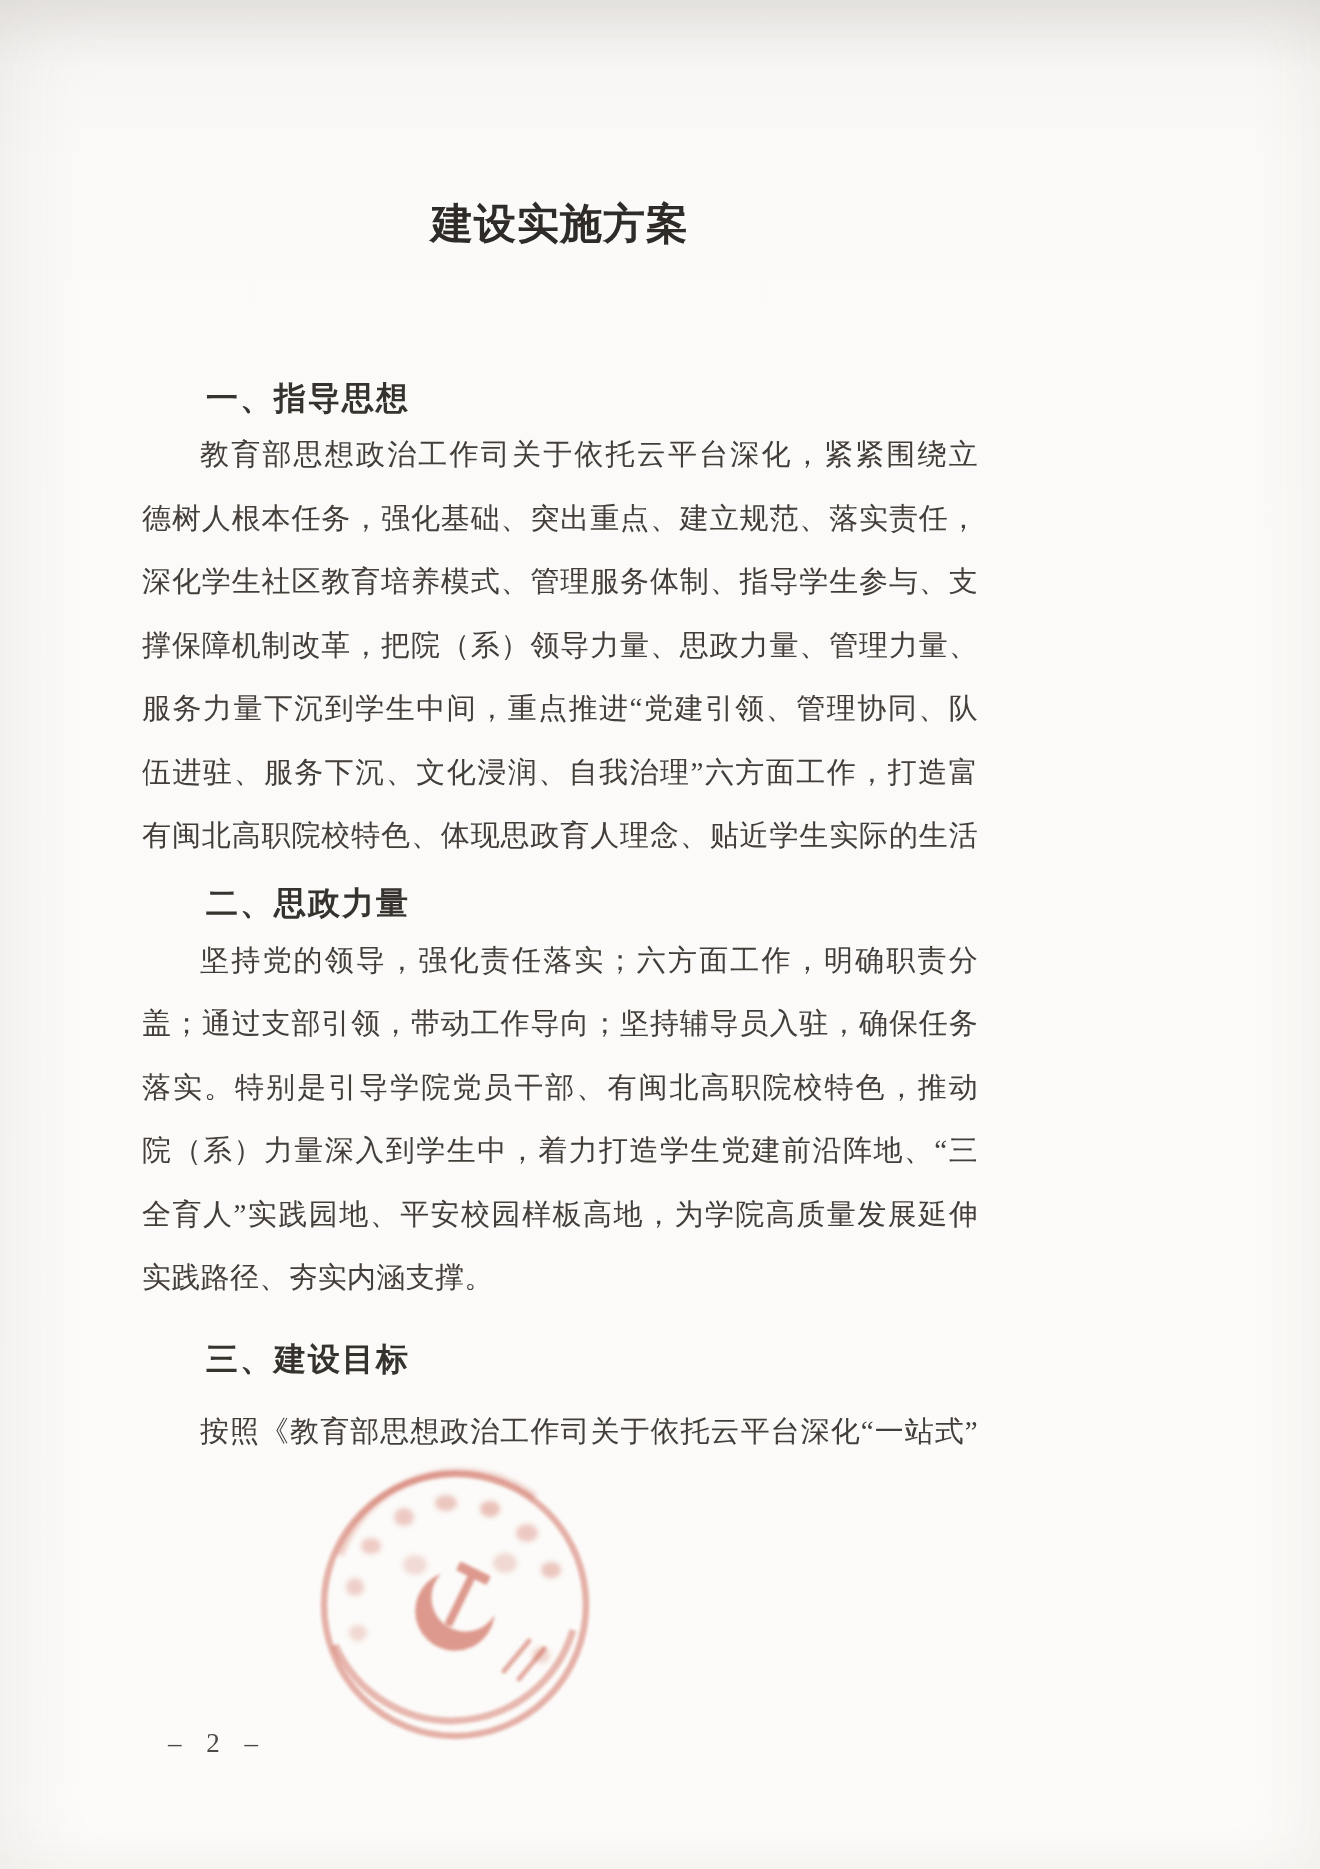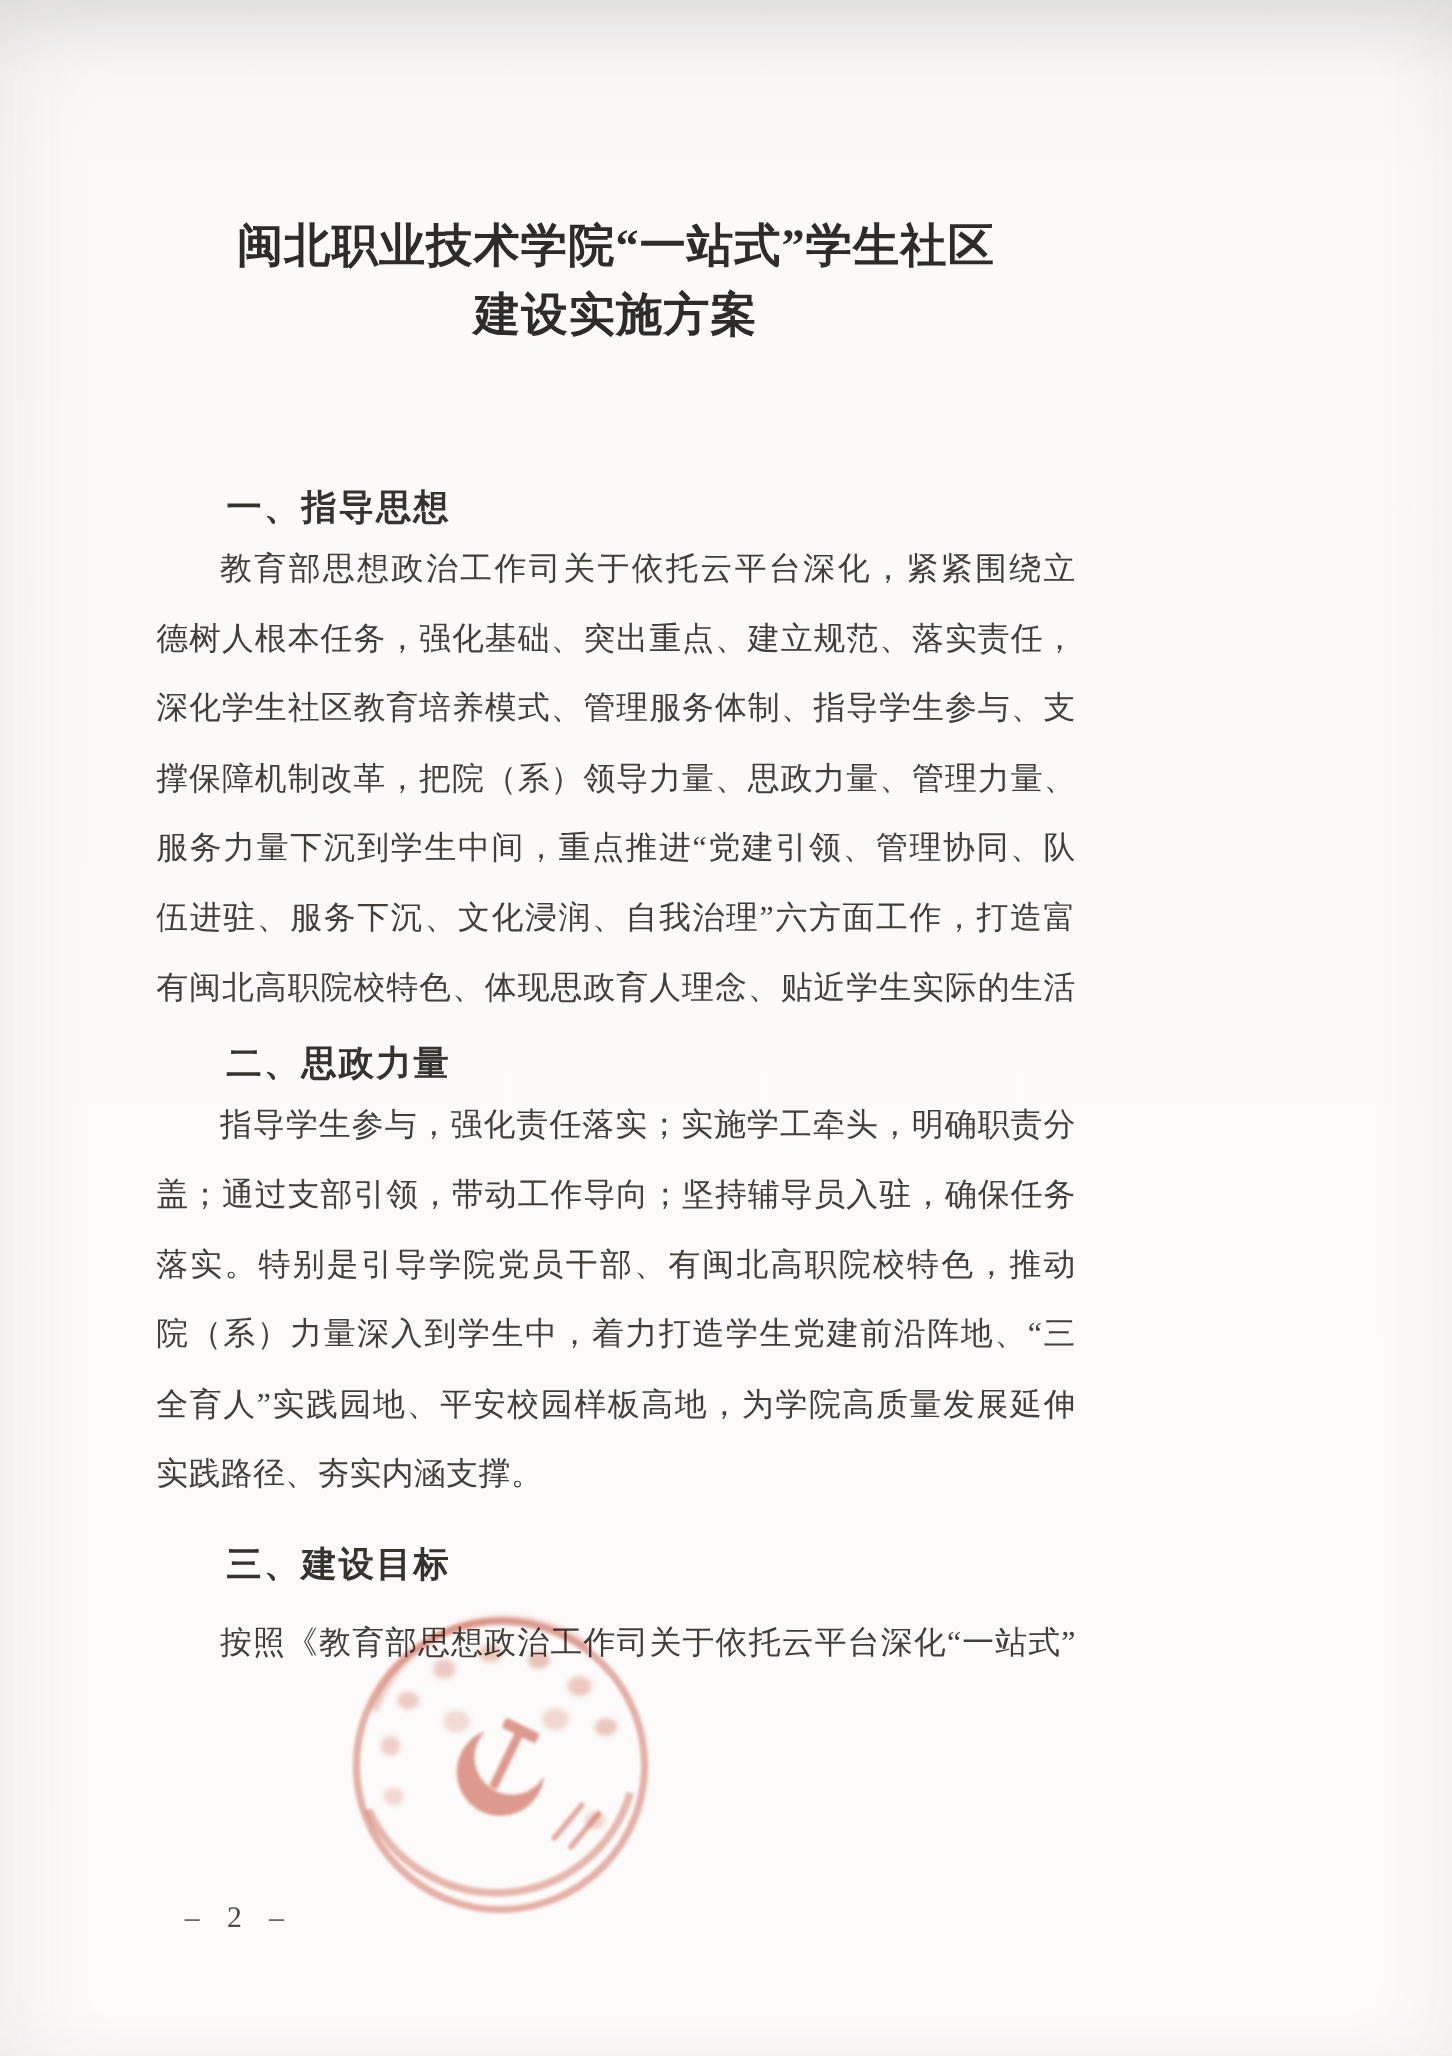--- a/index.html
+++ b/index.html
@@ -79,35 +79,34 @@
   .seal-fill{fill:#c84b38;}
 </style>
 </head>
 <body>
 
 <div class="page">
 
   <div class="content">
 
     <div class="doc-title">
-      <div>闽北职业技术学院“一站式”学生社区</div>
       <div>建设实施方案</div>
     </div>
 
     <div class="heading h1x">一、指导思想</div>
     <div class="ln jl ind">教育部思想政治工作司关于依托云平台深化，紧紧围绕立</div>
     <div class="ln jl">德树人根本任务，强化基础、突出重点、建立规范、落实责任，</div>
     <div class="ln jl">深化学生社区教育培养模式、管理服务体制、指导学生参与、支</div>
     <div class="ln jl">撑保障机制改革，把院（系）领导力量、思政力量、管理力量、</div>
     <div class="ln jl">服务力量下沉到学生中间，重点推进“党建引领、管理协同、队</div>
     <div class="ln jl">伍进驻、服务下沉、文化浸润、自我治理”六方面工作，打造富</div>
     <div class="ln jl">有闽北高职院校特色、体现思政育人理念、贴近学生实际的生活</div>
 
     <div class="heading h2x">二、思政力量</div>
-    <div class="ln jl ind">指导学生参与，强化责任落实；实施学工牵头，明确职责分</div>
+    <div class="ln jl ind">坚持党的领导，强化责任落实；六方面工作，明确职责分</div>
     <div class="ln jl">盖；通过支部引领，带动工作导向；坚持辅导员入驻，确保任务</div>
     <div class="ln jl">落实。特别是引导学院党员干部、有闽北高职院校特色，推动</div>
     <div class="ln jl">院（系）力量深入到学生中，着力打造学生党建前沿阵地、“三</div>
     <div class="ln jl">全育人”实践园地、平安校园样板高地，为学院高质量发展延伸</div>
     <div class="ln">实践路径、夯实内涵支撑。</div>
 
     <div class="heading h3x">三、建设目标</div>
     <div class="ln jl ind">按照《教育部思想政治工作司关于依托云平台深化“一站式”</div>
 
   </div>

